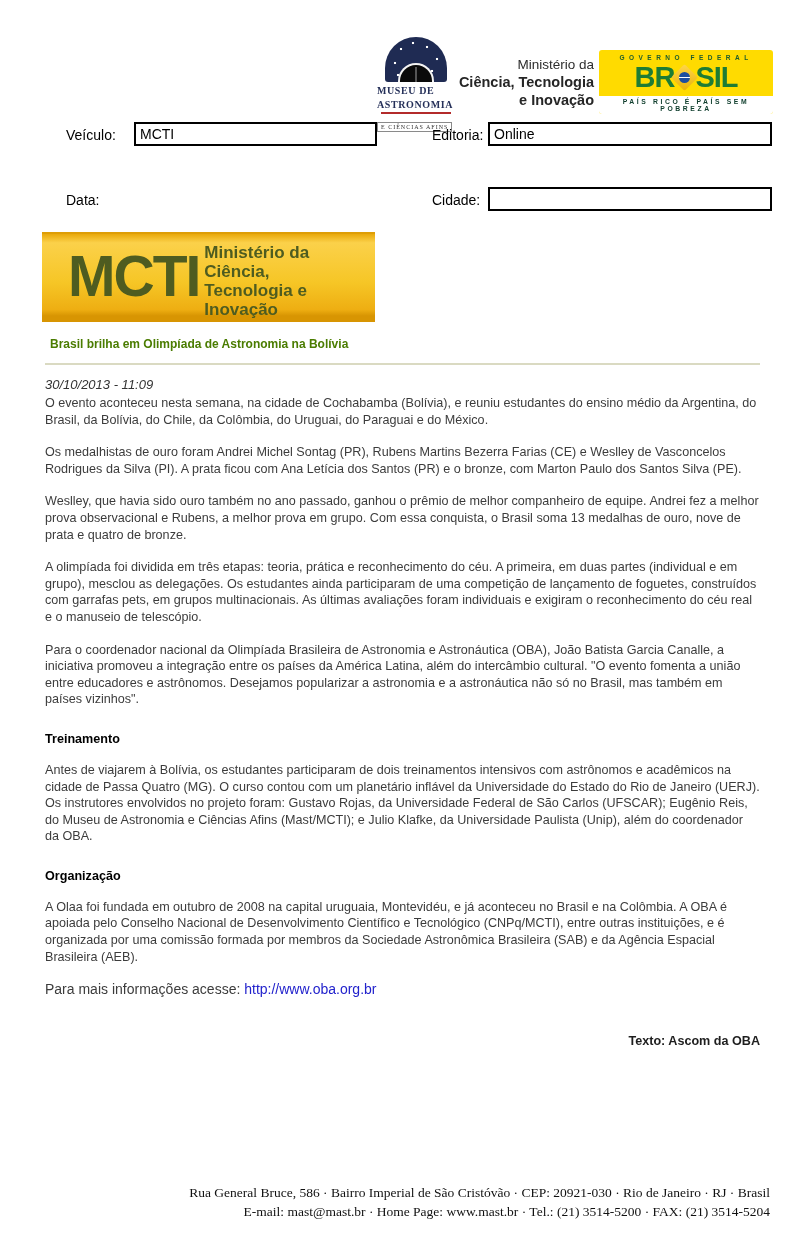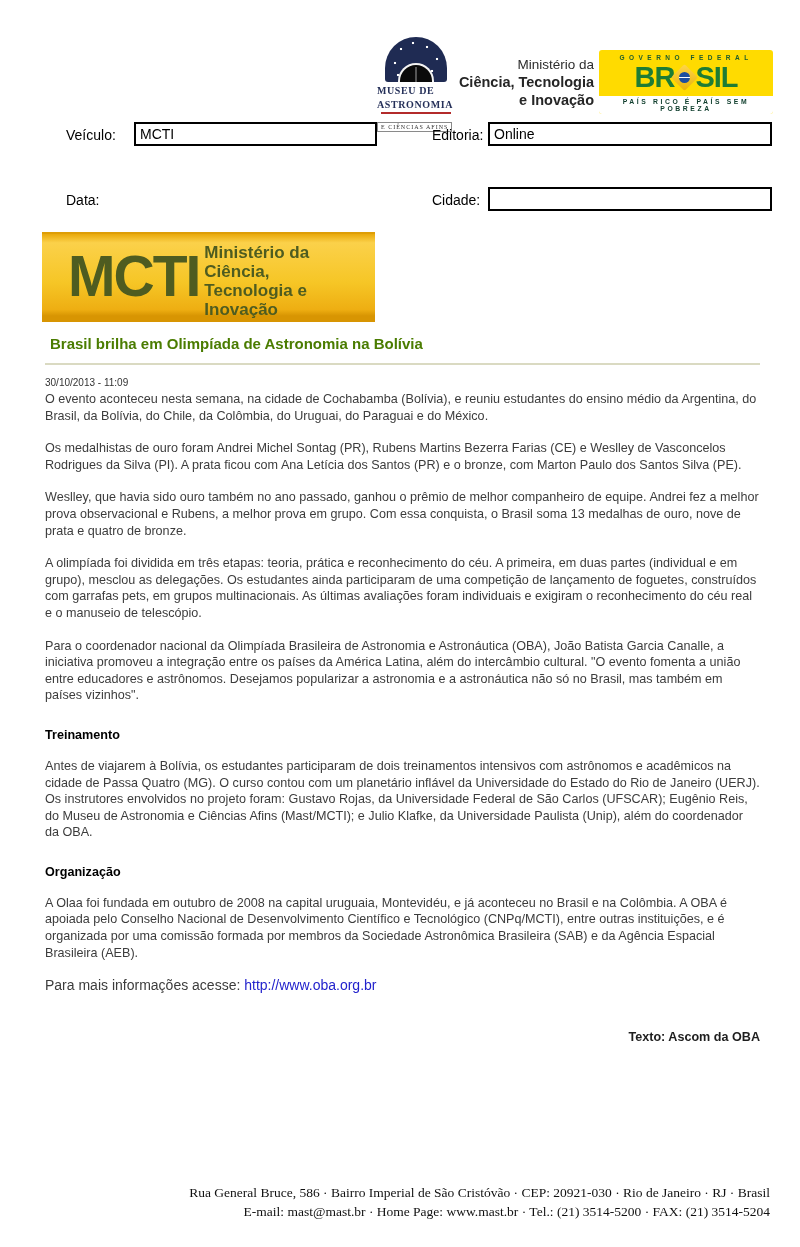--- a/index.html
+++ b/index.html
@@ -56,23 +56,23 @@
     position:absolute; left:42px; top:232px; width:333px; height:90px;
     background:linear-gradient(180deg,#e9a90c 0%,#fbd14a 10%,#f6c626 55%,#eeae12 86%,#d89502 93%,#d89502 100%);
     border-top:2px solid #de9e07;
     display:flex; align-items:center;
   }
   .banner-acronym { margin:2px 0 6px 26px; font-size:57px; font-weight:bold; letter-spacing:-2px; color:#4e5c20; line-height:1; }
   .banner-sub { margin:6px 0 0 5px; font-size:17px; font-weight:bold; color:#4e5c20; line-height:19px; }
 
   
   .article { position:absolute; left:45px; top:334px; width:715px; color:#3c3c3c; }
-  .headline { margin-left:5px; font-size:15px; font-weight:bold; color:#4a7c01; line-height:20px; }
+  .headline { margin-left:5px; font-size:12px; font-weight:bold; color:#4a7c01; line-height:20px; }
   .head-rule { margin-top:9px; height:2px; background:#dadac2; }
-  .timestamp { margin-top:12px; font-size:10px; color:#333; }
+  .timestamp { margin-top:12px; font-size:13px; color:#333;font-style:italic; }
   .article p.body { font-size:12.6px; line-height:16.6px; margin:3px 0 16px; }
   .article p.body + p.body { margin-top:0; }
   .sec-head { font-size:12.6px; color:#000; margin:24px 0 16px; font-weight:bold; }
   .more-info { font-size:14px; line-height:16.6px; margin-top:16px; }
   .more-info a { color:#2222cc; text-decoration:none; }
   .byline { margin-top:36px; text-align:right; font-size:12.6px; color:#1e1e1e;font-weight:bold; }
 
   
   .footer {
     position:absolute; left:30px; top:1183px; width:740px; text-align:right;

